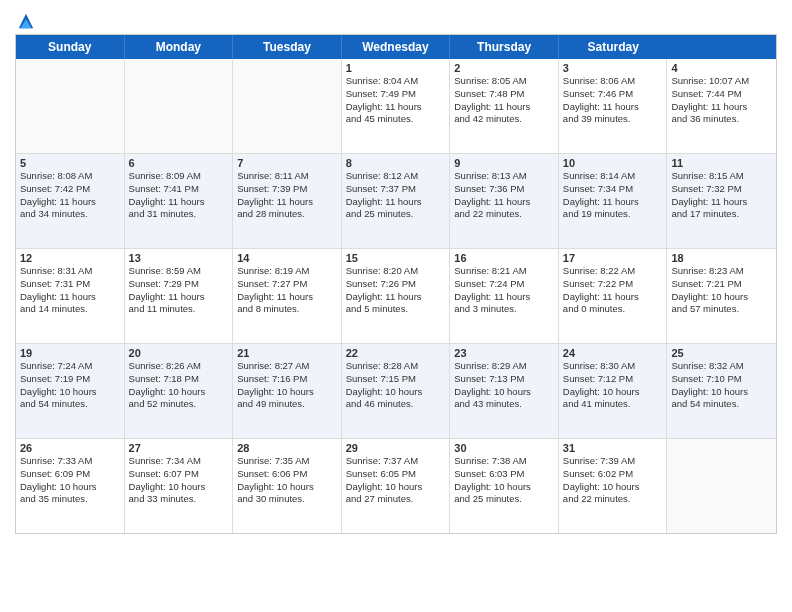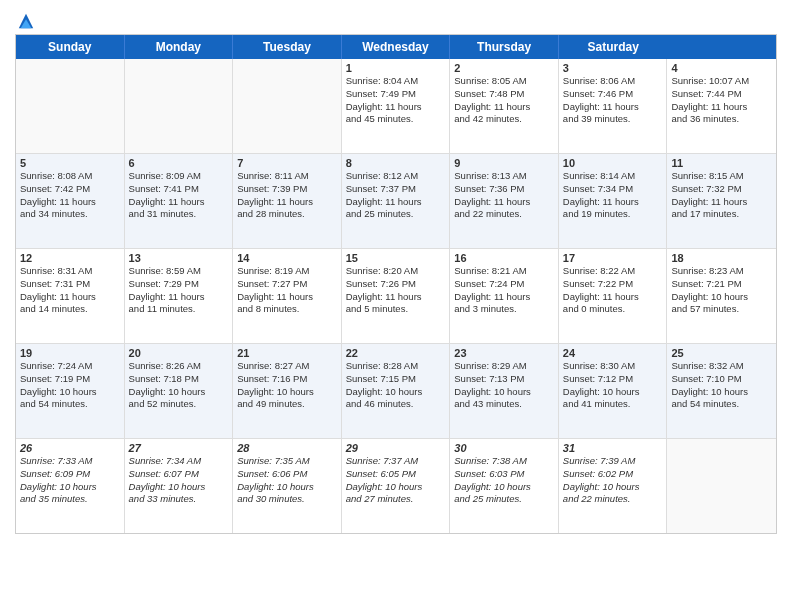--- a/index.html
+++ b/index.html
@@ -78,21 +78,21 @@
       flex: 1;
       display: flex;
       flex-direction: column;
     }
     .cal-row {
       display: grid;
       grid-template-columns: repeat(7, 1fr);
       flex: 1;
       border-bottom: 1px solid #ddd;
     }
-    .cal-row:last-child { border-bottom: none; font-style: italic; }
+    .cal-row:last-child { border-bottom: none; }
     .cal-cell {
       border-right: 1px solid #ddd;
       padding: 3px 4px;
       font-size: 9.5px;
       color: #333;
       vertical-align: top;
       background: #fff;
     }
     .cal-cell:last-child { border-right: none; }
     .cal-cell.empty { background: #f9f9f9; }

